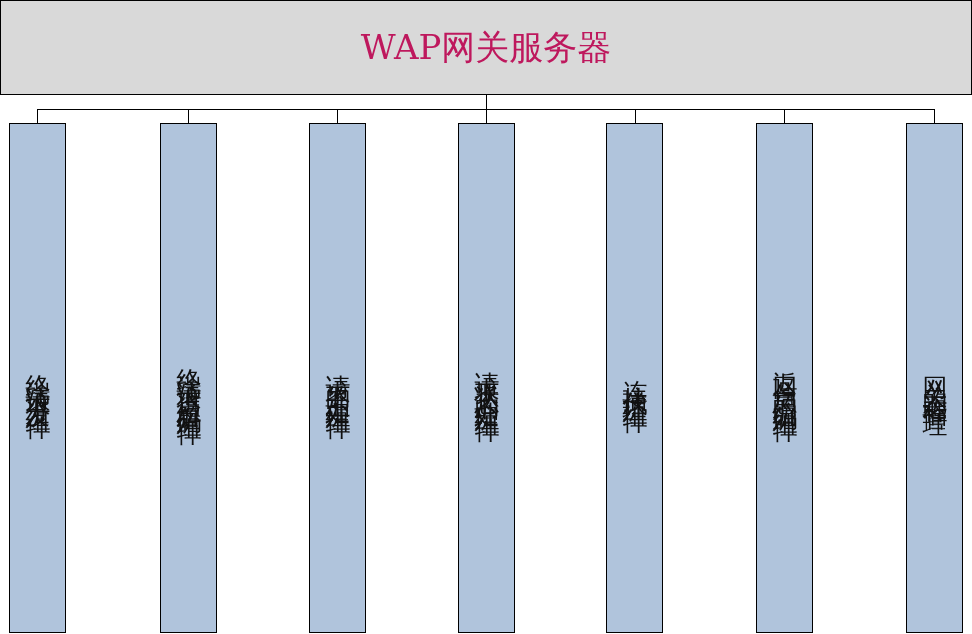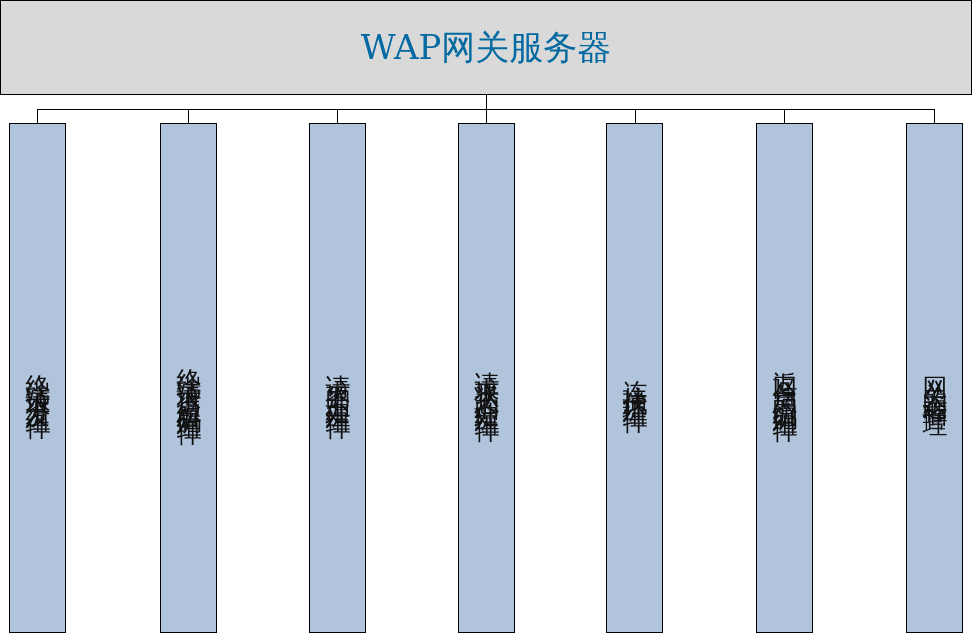--- a/index.html
+++ b/index.html
@@ -3,21 +3,21 @@
 <meta charset="utf-8">
 <style>
   html, body { margin: 0; padding: 0; background: #ffffff; }
   body { width: 972px; height: 634px; position: relative; overflow: hidden;
          font-family: "DejaVu Serif", "Liberation Serif", serif; }
   .root-box {
     position: absolute; left: 0; top: 0; width: 970px; height: 93px;
     background: #d9d9d9; border: 1px solid #000;
     display: flex; align-items: center; justify-content: center;
   }
-  .root-title { font-size: 34px; color: #0369a1; letter-spacing: 0px; }
+  .root-title { font-size: 34px; color: #be185d; letter-spacing: 0px; }
   .line { position: absolute; background: #000; }
   .child-box {
     position: absolute; top: 123px; height: 508px; width: 55px;
     background: #b0c4dc; border: 1px solid #000;
     display: flex; align-items: center; justify-content: center;
   }
   .child-label {
     writing-mode: vertical-rl; text-orientation: upright;
     font-size: 25px; line-height: 30px; letter-spacing: 6px; color: #111;
     font-family: "DejaVu Sans", "Liberation Sans", sans-serif;

